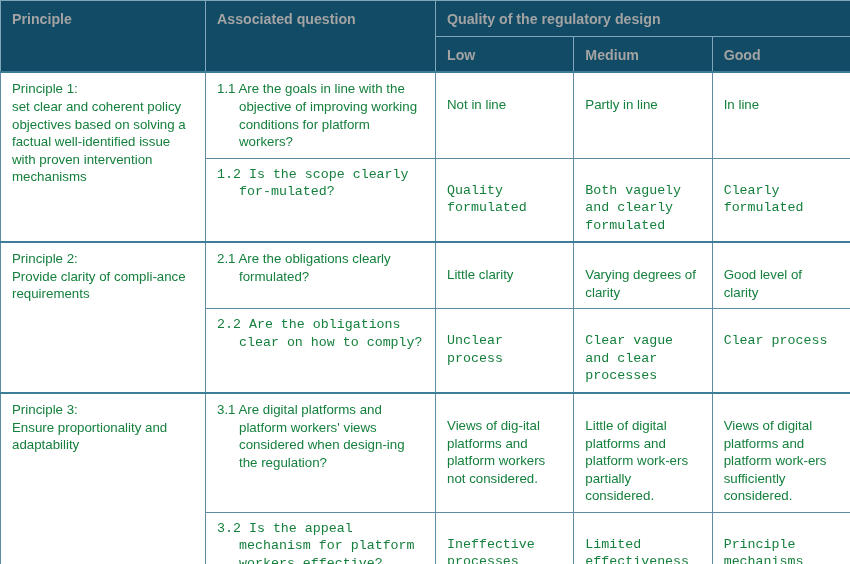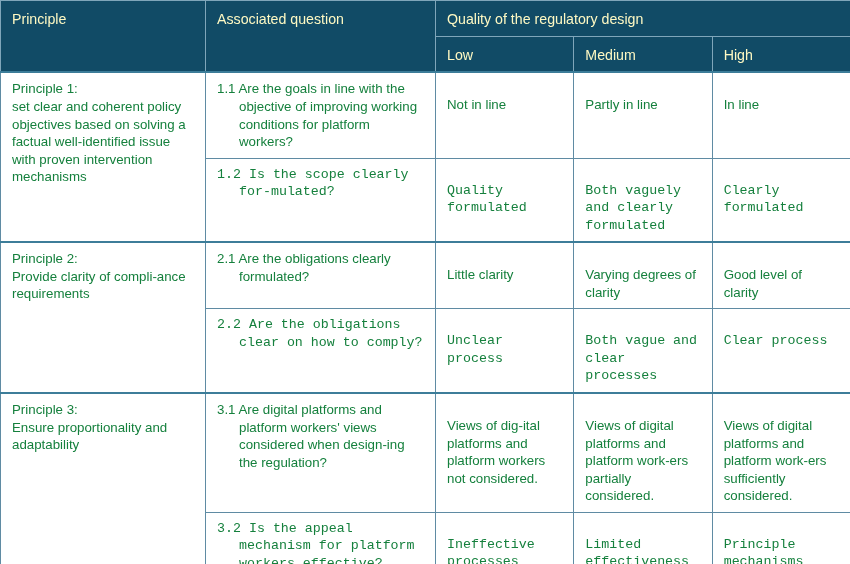--- a/index.html
+++ b/index.html
@@ -32,22 +32,22 @@
     font-size: 13.3px;
     line-height: 1.32;
     color: #15803d;
     font-weight: 400;
     text-align: left;
     box-sizing: border-box;
   }
   
   table.assessment-table thead th {
     background: #114b66;
-    color: #fef9c3;
-    font-weight: normal;
+    color: #a3a3a3;
+    font-weight: bold;
     font-size: 14.2px;
     vertical-align: top;
     border: 1px solid #7fa6ba;
     padding-top: 9px;
   }
   th.hdr-principle { width: 205px; }
   th.hdr-question  { width: 230px; }
   th.hdr-quality   { width: 415px; }
   th.sub-low    { width: 138px; }
   th.sub-medium { width: 139px; }
@@ -86,21 +86,21 @@
   <table class="assessment-table">
     <thead>
       <tr>
         <th class="hdr-principle" rowspan="2">Principle</th>
         <th class="hdr-question" rowspan="2">Associated question</th>
         <th class="hdr-quality" colspan="3">Quality of the regulatory design</th>
       </tr>
       <tr>
         <th class="sub-low">Low</th>
         <th class="sub-medium">Medium</th>
-        <th class="sub-high">High</th>
+        <th class="sub-high">Good</th>
       </tr>
     </thead>
     <tbody>
 
       <tr class="principle-start">
         <td class="principle-cell" rowspan="2">
           <span class="principle-title">Principle 1:</span>
           <span class="principle-body">set clear and coherent policy objectives based on solving a factual well-identified issue with proven intervention mechanisms</span>
         </td>
         <td>
@@ -150,40 +150,40 @@
           </td>
       </tr>
       <tr class="principle-end">
         <td>
           <span class="q-text"><span class="q-num">2.2</span> <span>Are the obligations clear on how to comply?</span></span>
         </td>
         <td>
             <span class="cell-text">Unclear process</span>
           </td>
         <td>
-            <span class="cell-text">Both vague and clear processes</span>
+            <span class="cell-text">Clear vague and clear processes</span>
           </td>
         <td>
             <span class="cell-text">Clear process</span>
           </td>
       </tr>
 
       <tr class="principle-start">
         <td class="principle-cell" rowspan="2">
           <span class="principle-title">Principle 3:</span>
           <span class="principle-body">Ensure proportionality and adaptability</span>
         </td>
         <td>
           <span class="q-text"><span class="q-num">3.1</span> <span>Are digital platforms and platform workers' views considered when design-ing the regulation?</span></span>
         </td>
         <td>
             <span class="cell-text">Views of dig-ital platforms and platform workers not considered.</span>
           </td>
         <td>
-            <span class="cell-text">Views of digital platforms and platform work-ers partially considered.</span>
+            <span class="cell-text">Little of digital platforms and platform work-ers partially considered.</span>
           </td>
         <td>
             <span class="cell-text">Views of digital platforms and platform work-ers sufficiently considered.</span>
           </td>
       </tr>
       <tr class="principle-end">
         <td>
           <span class="q-text"><span class="q-num">3.2</span> <span>Is the appeal mechanism for platform workers effective?</span></span>
         </td>
         <td>

